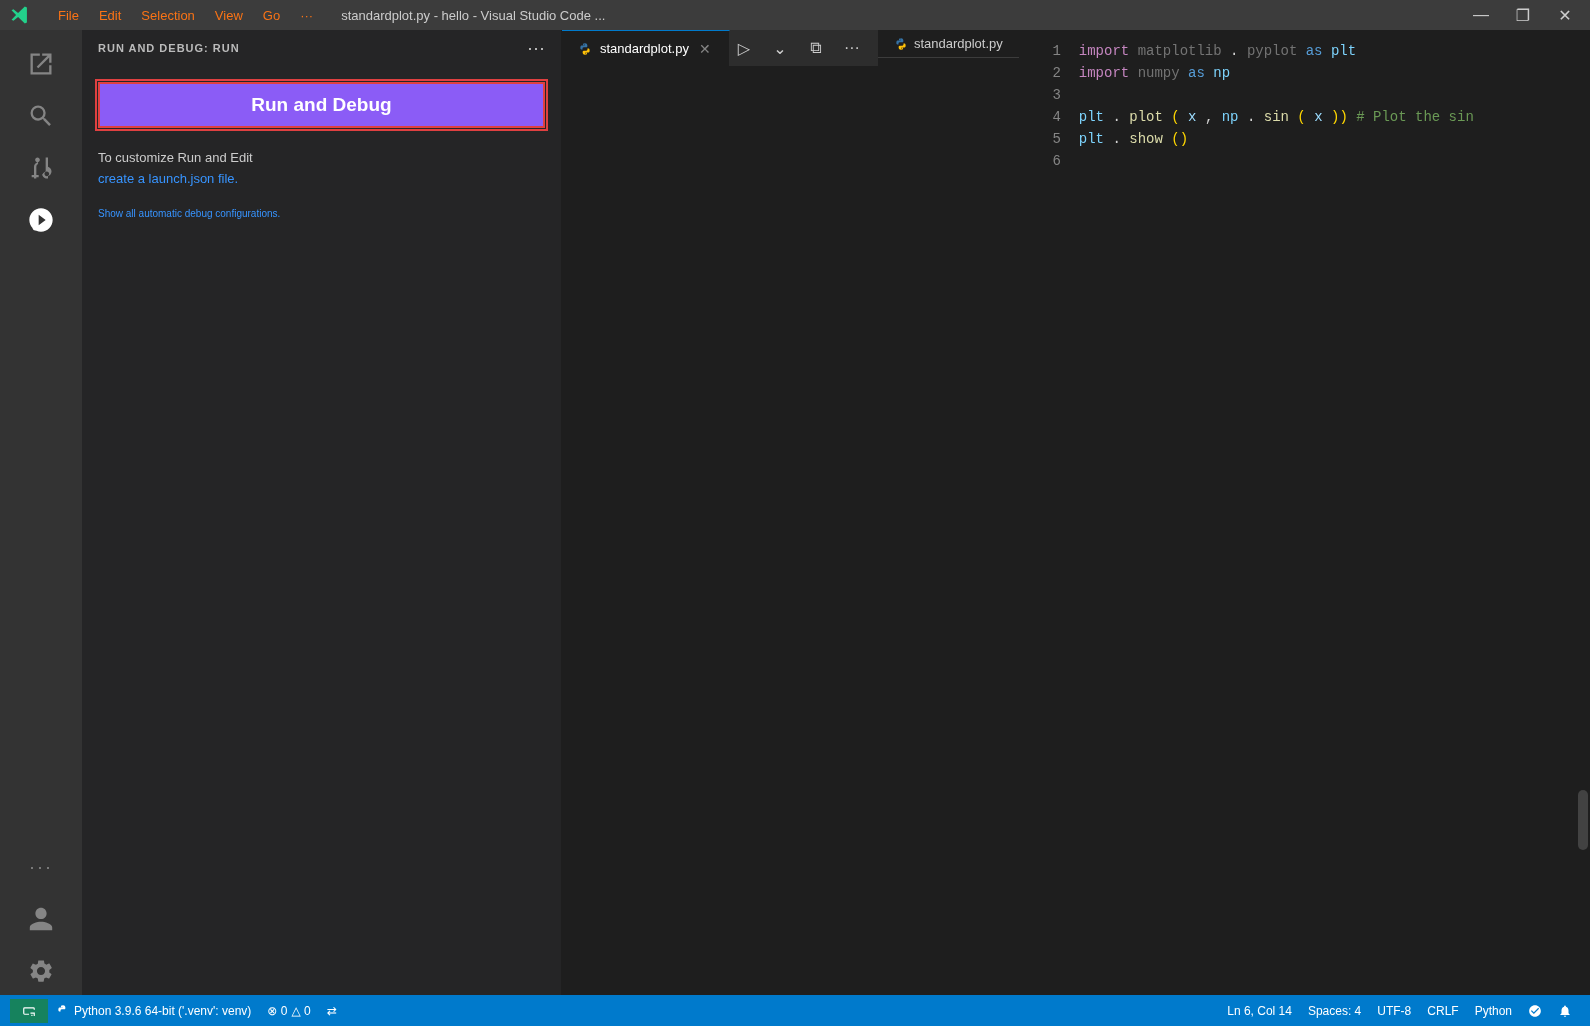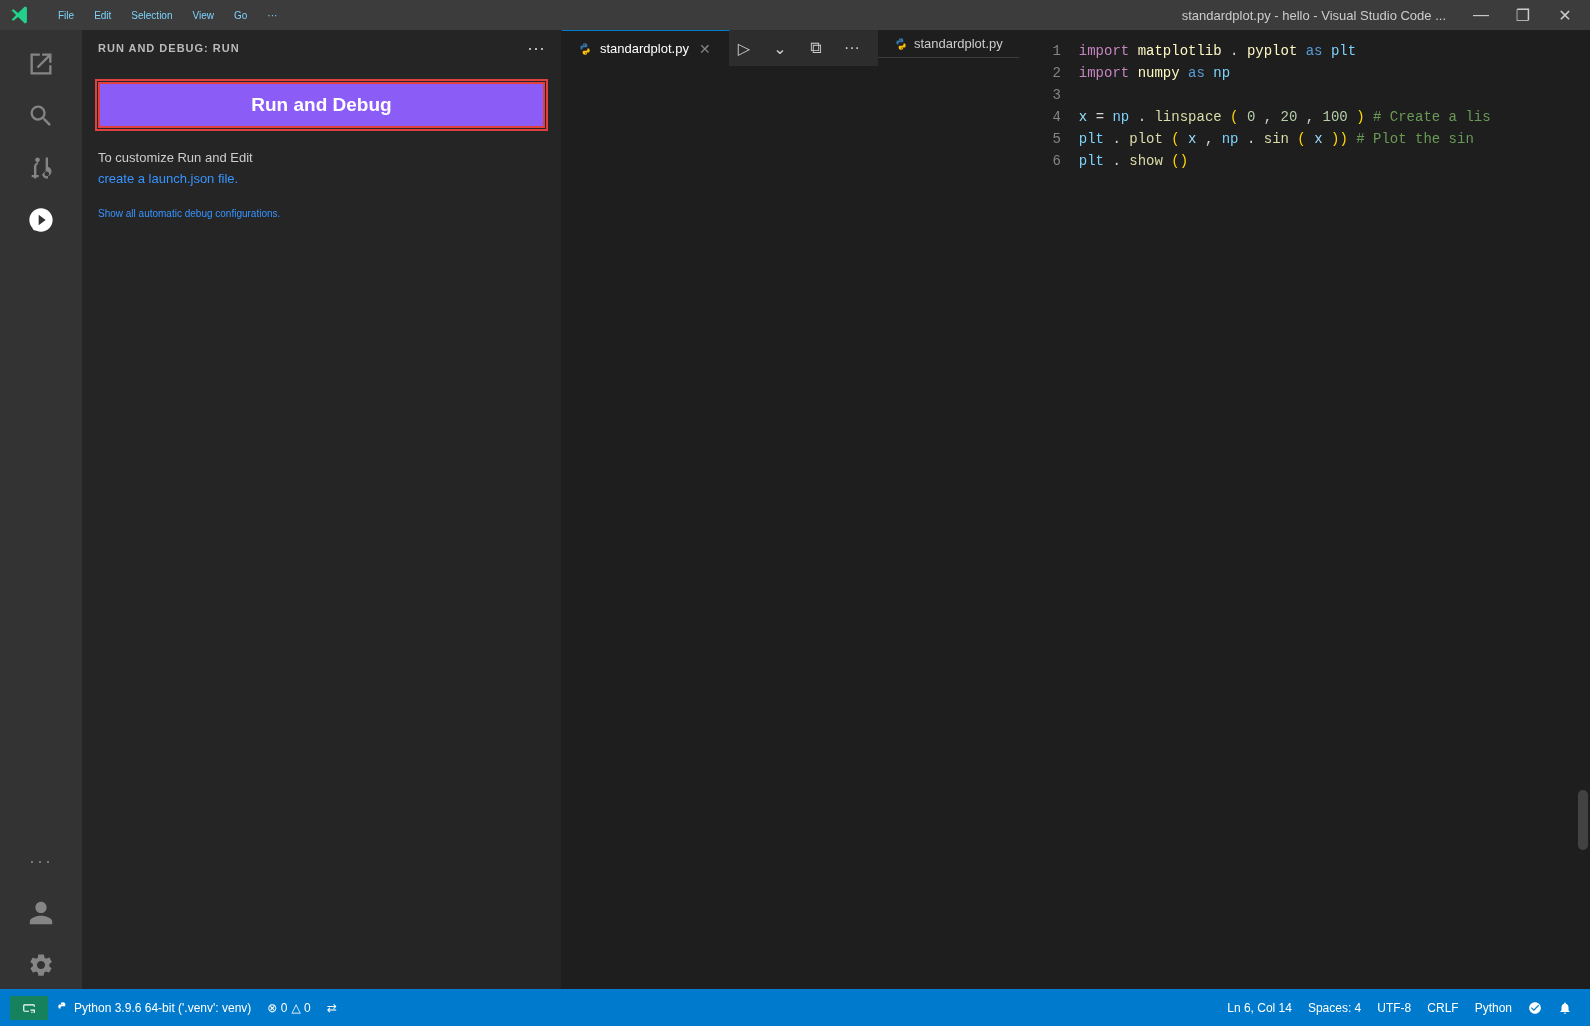--- a/index.html
+++ b/index.html
@@ -27,28 +27,28 @@
       width: 20px;
       height: 20px;
       flex-shrink: 0;
     }
     .titlebar-menu {
       display: flex;
       gap: 4px;
       align-items: center;
     }
     .titlebar-menu-item {
-      color: #7dd3fc;
-      font-size: 10px;
+      color: #f97316;
+      font-size: 13px;
       padding: 2px 8px;
       cursor: pointer;
     }
     .titlebar-title {
       flex: 1;
-      text-align: right;
+      text-align: left;
       color: #cccccc;
       font-size: 13px;
     }
     .titlebar-controls {
       display: flex;
       gap: 12px;
       align-items: center;
     }
     .titlebar-control {
       color: #cccccc;
@@ -288,21 +288,21 @@
       width: 10px;
       margin: 2px;
       height: 60px;
       background: #424242;
       border-radius: 5px;
       margin-top: 760px;
     }
 
     
     .statusbar {
-      height: 37px;
+      height: 31px;
       background: #007acc;
       display: flex;
       align-items: center;
       padding: 0 10px;
       gap: 0;
       flex-shrink: 0;
     }
     .statusbar-item {
       color: #ffffff;
       font-size: 12px;
@@ -323,21 +323,21 @@
     .python-logo {
       width: 14px;
       height: 14px;
     }
     .fn { color: #dcdcaa; }
     .num { color: #b5cea8; }
     .cm { color: #6a9955; }
     .var { color: #9cdcfe; }
     .plain { color: #d4d4d4; }
     .import-kw { color: #c586c0; }
-    .lib { color: #fef9c3; }
+    .lib { color: #737373; }
     .as-kw { color: #569cd6; }
     .alias { color: #7dd3fc; }
     .paren { color: #ffd700; }
 
     
     .dots {
       letter-spacing: 2px;
       font-size: 18px;
     }
   </style>
@@ -485,36 +485,20 @@
           <span class="plain"> </span>
           <span class="lib">numpy</span>
           <span class="plain"> </span>
           <span class="as-kw">as</span>
           <span class="plain"> </span>
           <span class="alias">np</span>
         </div>
 
         <div class="code-line">&nbsp;</div>
 
-        <div class="code-line">
-          <span class="var">x</span>
-          <span class="plain"> = </span>
-          <span class="alias">np</span>
-          <span class="plain">.</span>
-          <span class="fn">linspace</span>
-          <span class="paren">(</span>
-          <span class="num">0</span>
-          <span class="plain">, </span>
-          <span class="num">20</span>
-          <span class="plain">, </span>
-          <span class="num">100</span>
-          <span class="paren">)</span>
-          <span class="plain">  </span>
-          <span class="cm"># Create a lis</span>
-        </div>
 
         <div class="code-line">
           <span class="alias">plt</span>
           <span class="plain">.</span>
           <span class="fn">plot</span>
           <span class="paren">(</span>
           <span class="var">x</span>
           <span class="plain">, </span>
           <span class="alias">np</span>
           <span class="plain">.</span>

